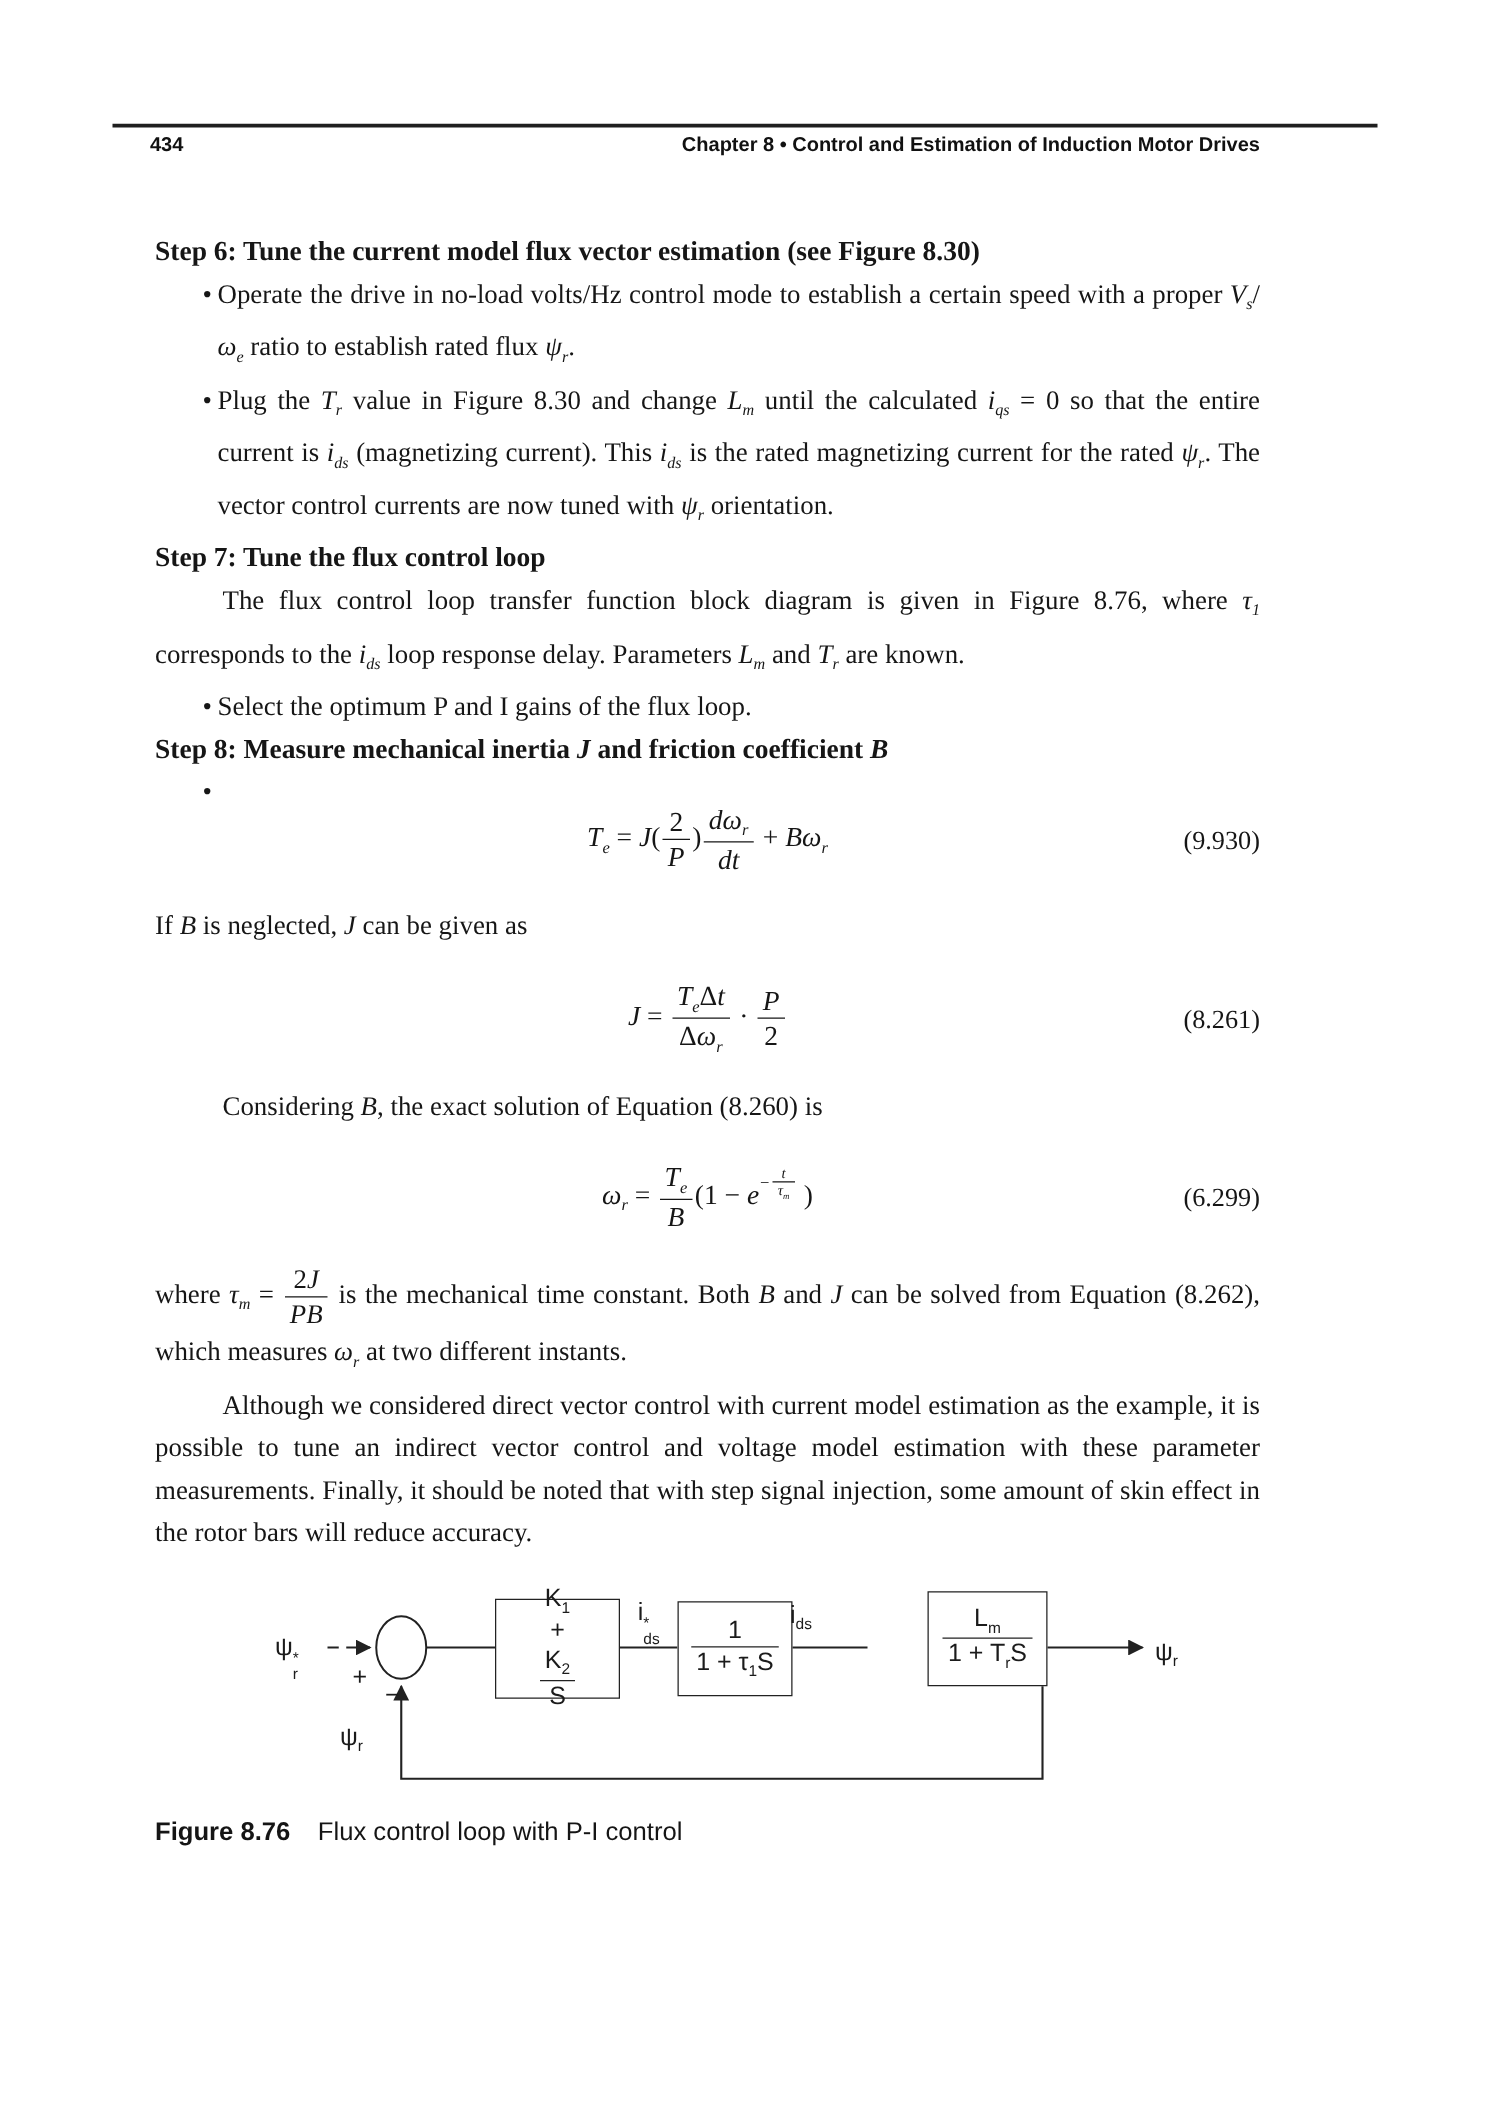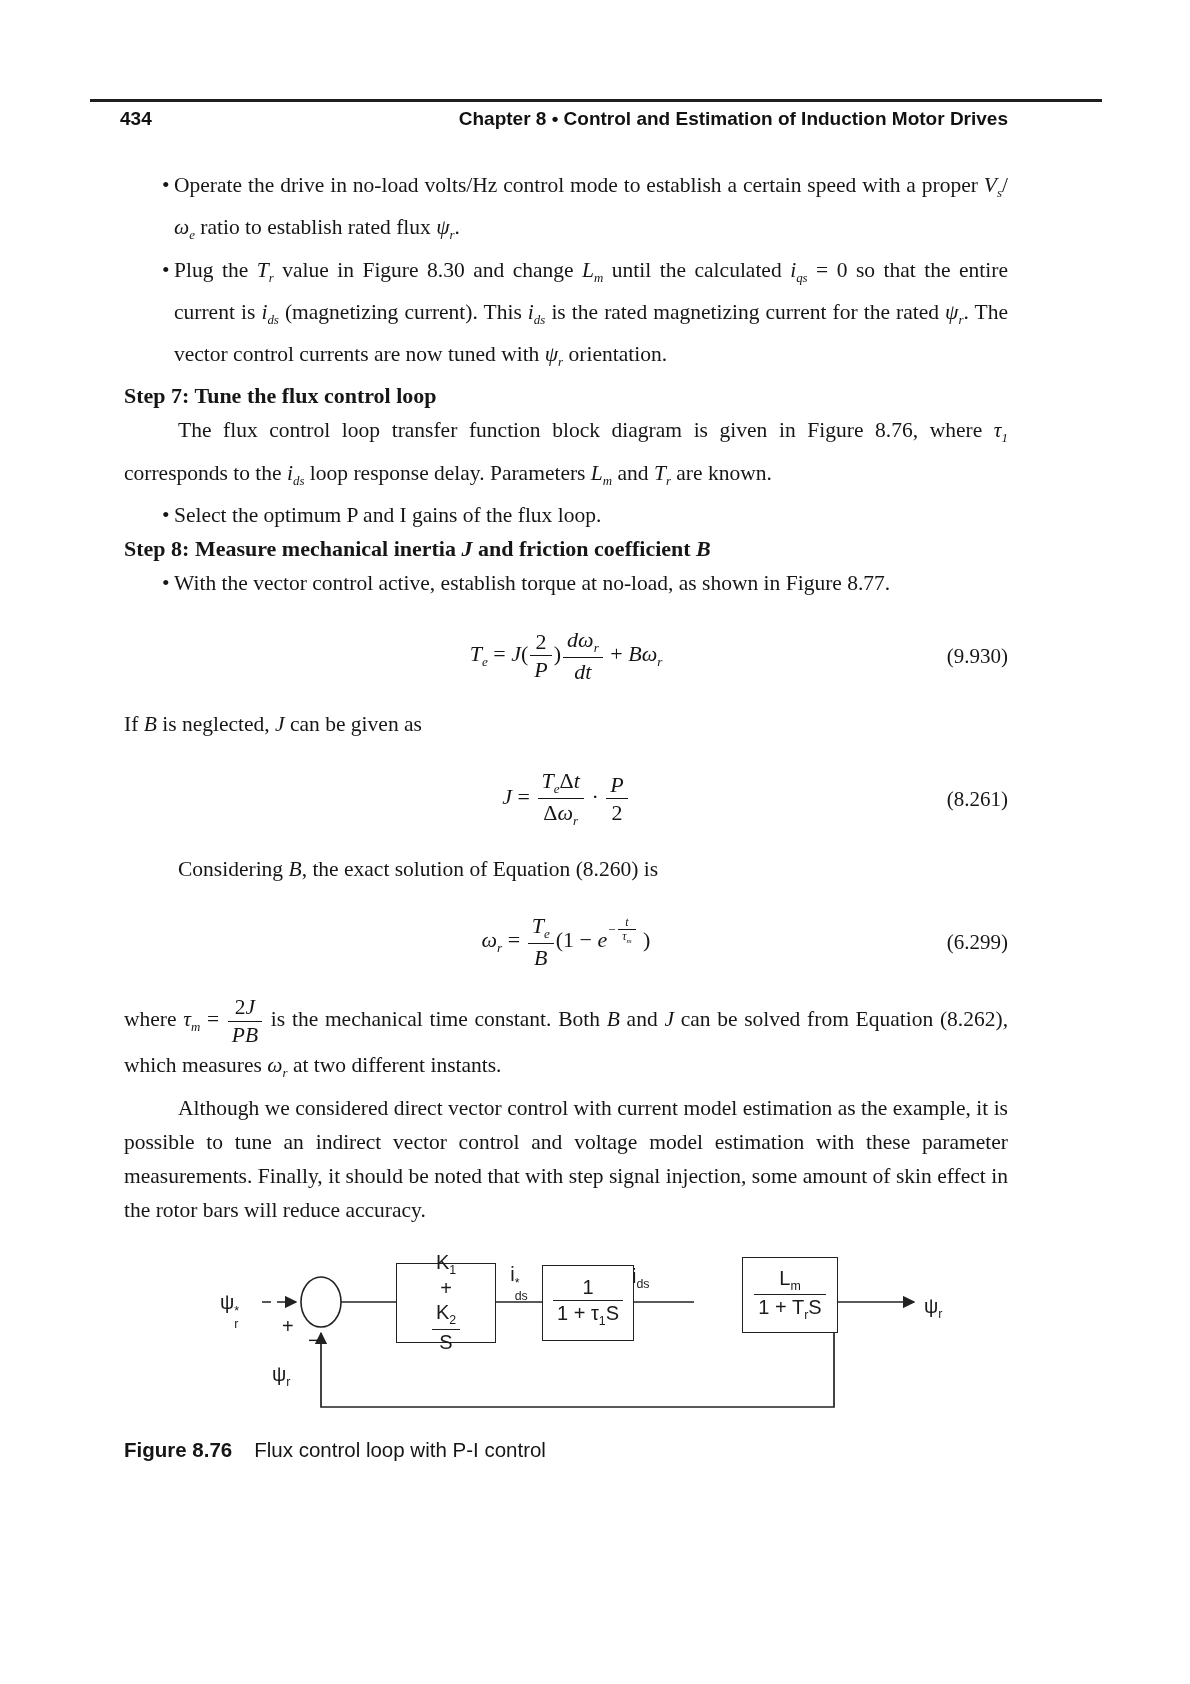--- a/index.html
+++ b/index.html
@@ -5,21 +5,21 @@
   html,body{margin:0;padding:0;}
   body{
     width:1190px;height:1684px;position:relative;overflow:hidden;
     background:#ffffff;color:#161616;
     font-family:"Liberation Serif",serif;
   }
   .top-rule{position:absolute;left:90px;top:99px;width:1012px;height:3px;background:#1f1f1f;}
   .page-header{
     position:absolute;left:120px;top:108px;width:888px;
     display:flex;justify-content:space-between;align-items:baseline;
-    font-family:"Liberation Sans",sans-serif;font-weight:bold;font-size:19px;color:#111;
+    font-family:"Liberation Sans",sans-serif;font-weight:bold;font-size:16px;color:#111;
   }
   .content{
     position:absolute;left:124px;top:168px;width:884px;
     font-size:21.5px;line-height:34px;
   }
   .heading{font-weight:bold;font-size:22px;text-align:left;}
   .h-step6{margin-top:16px;}
   .bullet{position:relative;padding-left:50px;text-align:justify;}
   .bullet .marker{position:absolute;left:38px;top:0;}
   .para{text-align:justify;}
@@ -62,20 +62,21 @@
 
 <div class="top-rule"></div>
 
 <div class="page-header">
   <span>434</span>
   <span>Chapter 8  •  Control and Estimation of Induction Motor Drives</span>
 </div>
 
 <div class="content">
 
+  <div class="heading h-step6">Step 6: Tune the current model flux vector estimation (see Figure 8.30)</div>
 
   <div class="bullet">
     <span class="marker">•</span>
     <span>Operate the drive in no-load volts/Hz control mode to establish a certain speed with a proper <span class="mv"><i>V</i><sub>s</sub></span>/<span class="mv"><i>ω</i><sub>e</sub></span> ratio to establish rated flux <span class="mv"><i>ψ</i><sub>r</sub></span>.</span>
   </div>
 
   <div class="bullet">
     <span class="marker">•</span>
     <span>Plug the <span class="mv"><i>T</i><sub>r</sub></span> value in Figure 8.30 and change <span class="mv"><i>L</i><sub>m</sub></span> until the calculated <span class="mv"><i>i</i><sub>qs</sub></span> = 0 so that the entire current is <span class="mv"><i>i</i><sub>ds</sub></span> (magnetizing current). This <span class="mv"><i>i</i><sub>ds</sub></span> is the rated magnetizing current for the rated <span class="mv"><i>ψ</i><sub>r</sub></span>. The vector control currents are now tuned with <span class="mv"><i>ψ</i><sub>r</sub></span> orientation.</span>
   </div>
@@ -86,21 +87,20 @@
 
   <div class="bullet">
     <span class="marker">•</span>
     <span>Select the optimum P and I gains of the flux loop.</span>
   </div>
 
   <div class="heading">Step 8: Measure mechanical inertia <i>J</i> and friction coefficient <i>B</i></div>
 
   <div class="bullet">
     <span class="marker">•</span>
-    <span>With the vector control active, establish torque at no-load, as shown in Figure 8.77.</span>
   </div>
 
 
   <div class="equation">
     <span><span class="mv"><i>T</i><sub>e</sub></span> = <i>J</i>(<span class="frac"><span class="num">2</span><span class="den"><i>P</i></span></span>)<span class="frac"><span class="num"><i>d</i><span class="mv"><i>ω</i><sub>r</sub></span></span><span class="den"><i>dt</i></span></span> + <i>B</i><span class="mv"><i>ω</i><sub>r</sub></span></span>
     <span class="eqnum">(9.930)</span>
   </div>
 
   <div class="para">If <i>B</i> is neglected, <i>J</i> can be given as</div>
 

